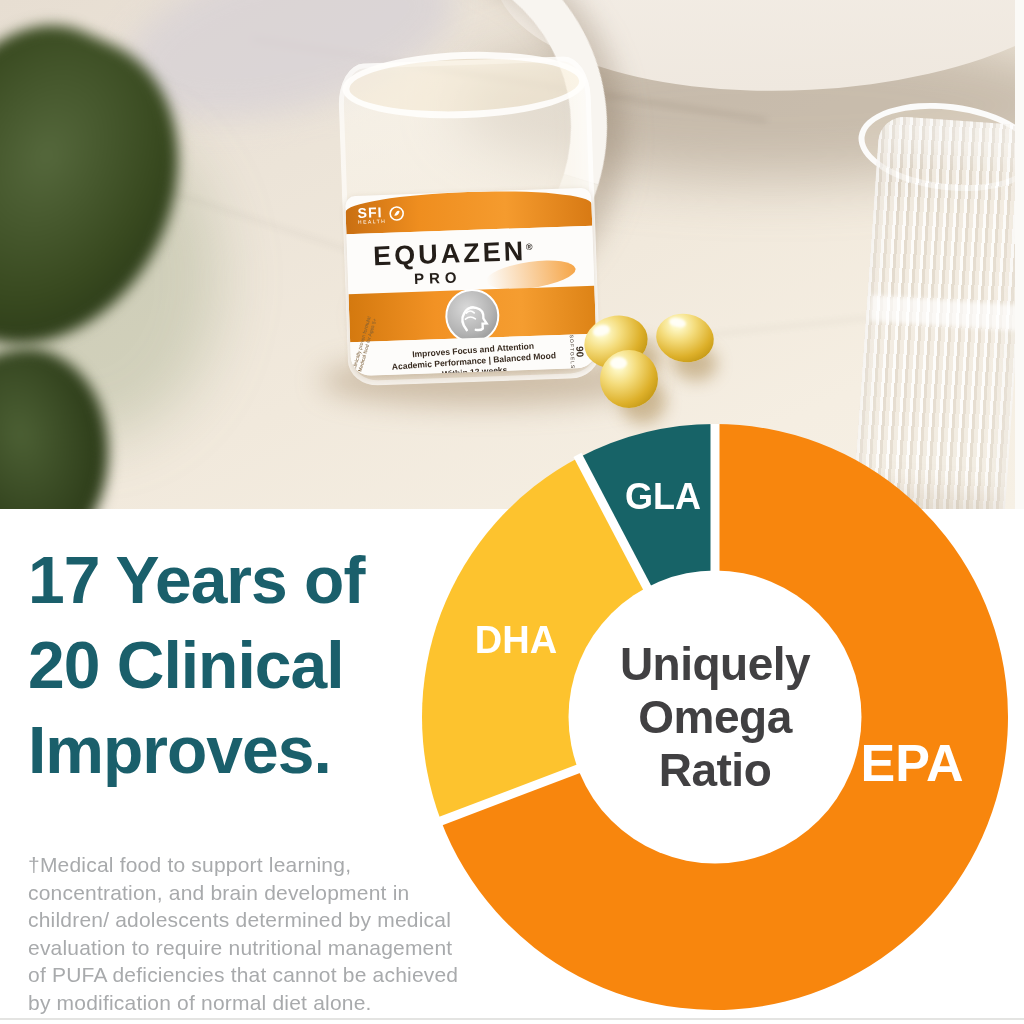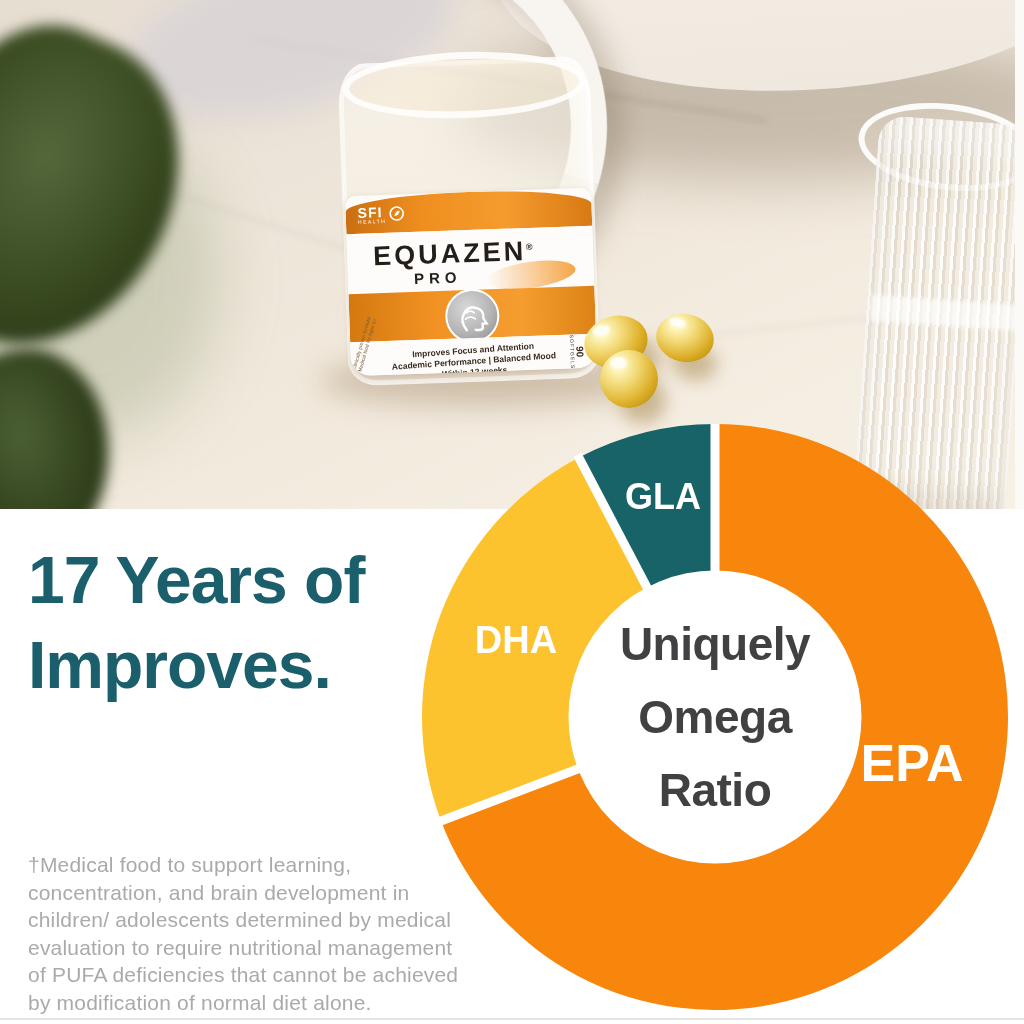--- a/index.html
+++ b/index.html
@@ -109,21 +109,21 @@
   
   .headline{position:absolute;left:28px;top:538px;z-index:3;
     font-size:66px;font-weight:700;line-height:85px;letter-spacing:-1px;color:#1A5F6B;}
   .disclaimer{position:absolute;left:28px;top:851px;z-index:3;
     font-size:21px;line-height:27.5px;color:#A8AAAC;letter-spacing:.2px;}
   
   .donut-wrap{position:absolute;left:422px;top:424px;width:586px;height:586px;z-index:2;}
   .donut-wrap svg{position:absolute;inset:0;}
   .center-text{position:absolute;inset:0;display:flex;flex-direction:column;
     align-items:center;justify-content:center;text-align:center;
-    font-size:46px;font-weight:700;line-height:53px;color:#414042;letter-spacing:-.5px;gap:20px;}
+    font-size:46px;font-weight:700;line-height:53px;color:#414042;letter-spacing:-.5px;}
   .seg-label{position:absolute;transform:translate(-50%,-50%);color:#fff;font-weight:700;}
   .seg-label.gla{left:235px;top:73px;font-size:36px;margin-left:6px;}
   .seg-label.dha{left:94px;top:216px;font-size:38px;}
   .seg-label.epa{left:490px;top:339px;font-size:52px;}
   .bottom-edge{position:absolute;left:0;right:0;bottom:4px;height:2px;background:#e4e4e2;z-index:4;}
 </style>
 </head>
 <body>
 
 <div class="photo">
@@ -196,20 +196,21 @@
   </div>
 
   <div class="capsule cap1"></div>
   <div class="capsule cap2"></div>
   <div class="capsule cap3"></div>
   <div class="right-strip"></div>
 </div>
 
 <div class="headline">
   <div>17 Years of</div>
+  <div>20 Clinical</div>
   <div>Improves.</div>
 </div>
 
 <div class="disclaimer">
   <div>†Medical food to support learning,</div>
   <div>concentration, and brain development in</div>
   <div>children/ adolescents determined by medical</div>
   <div>evaluation to require nutritional management</div>
   <div>of PUFA deficiencies that cannot be achieved</div>
   <div>by modification of normal diet alone.</div>

